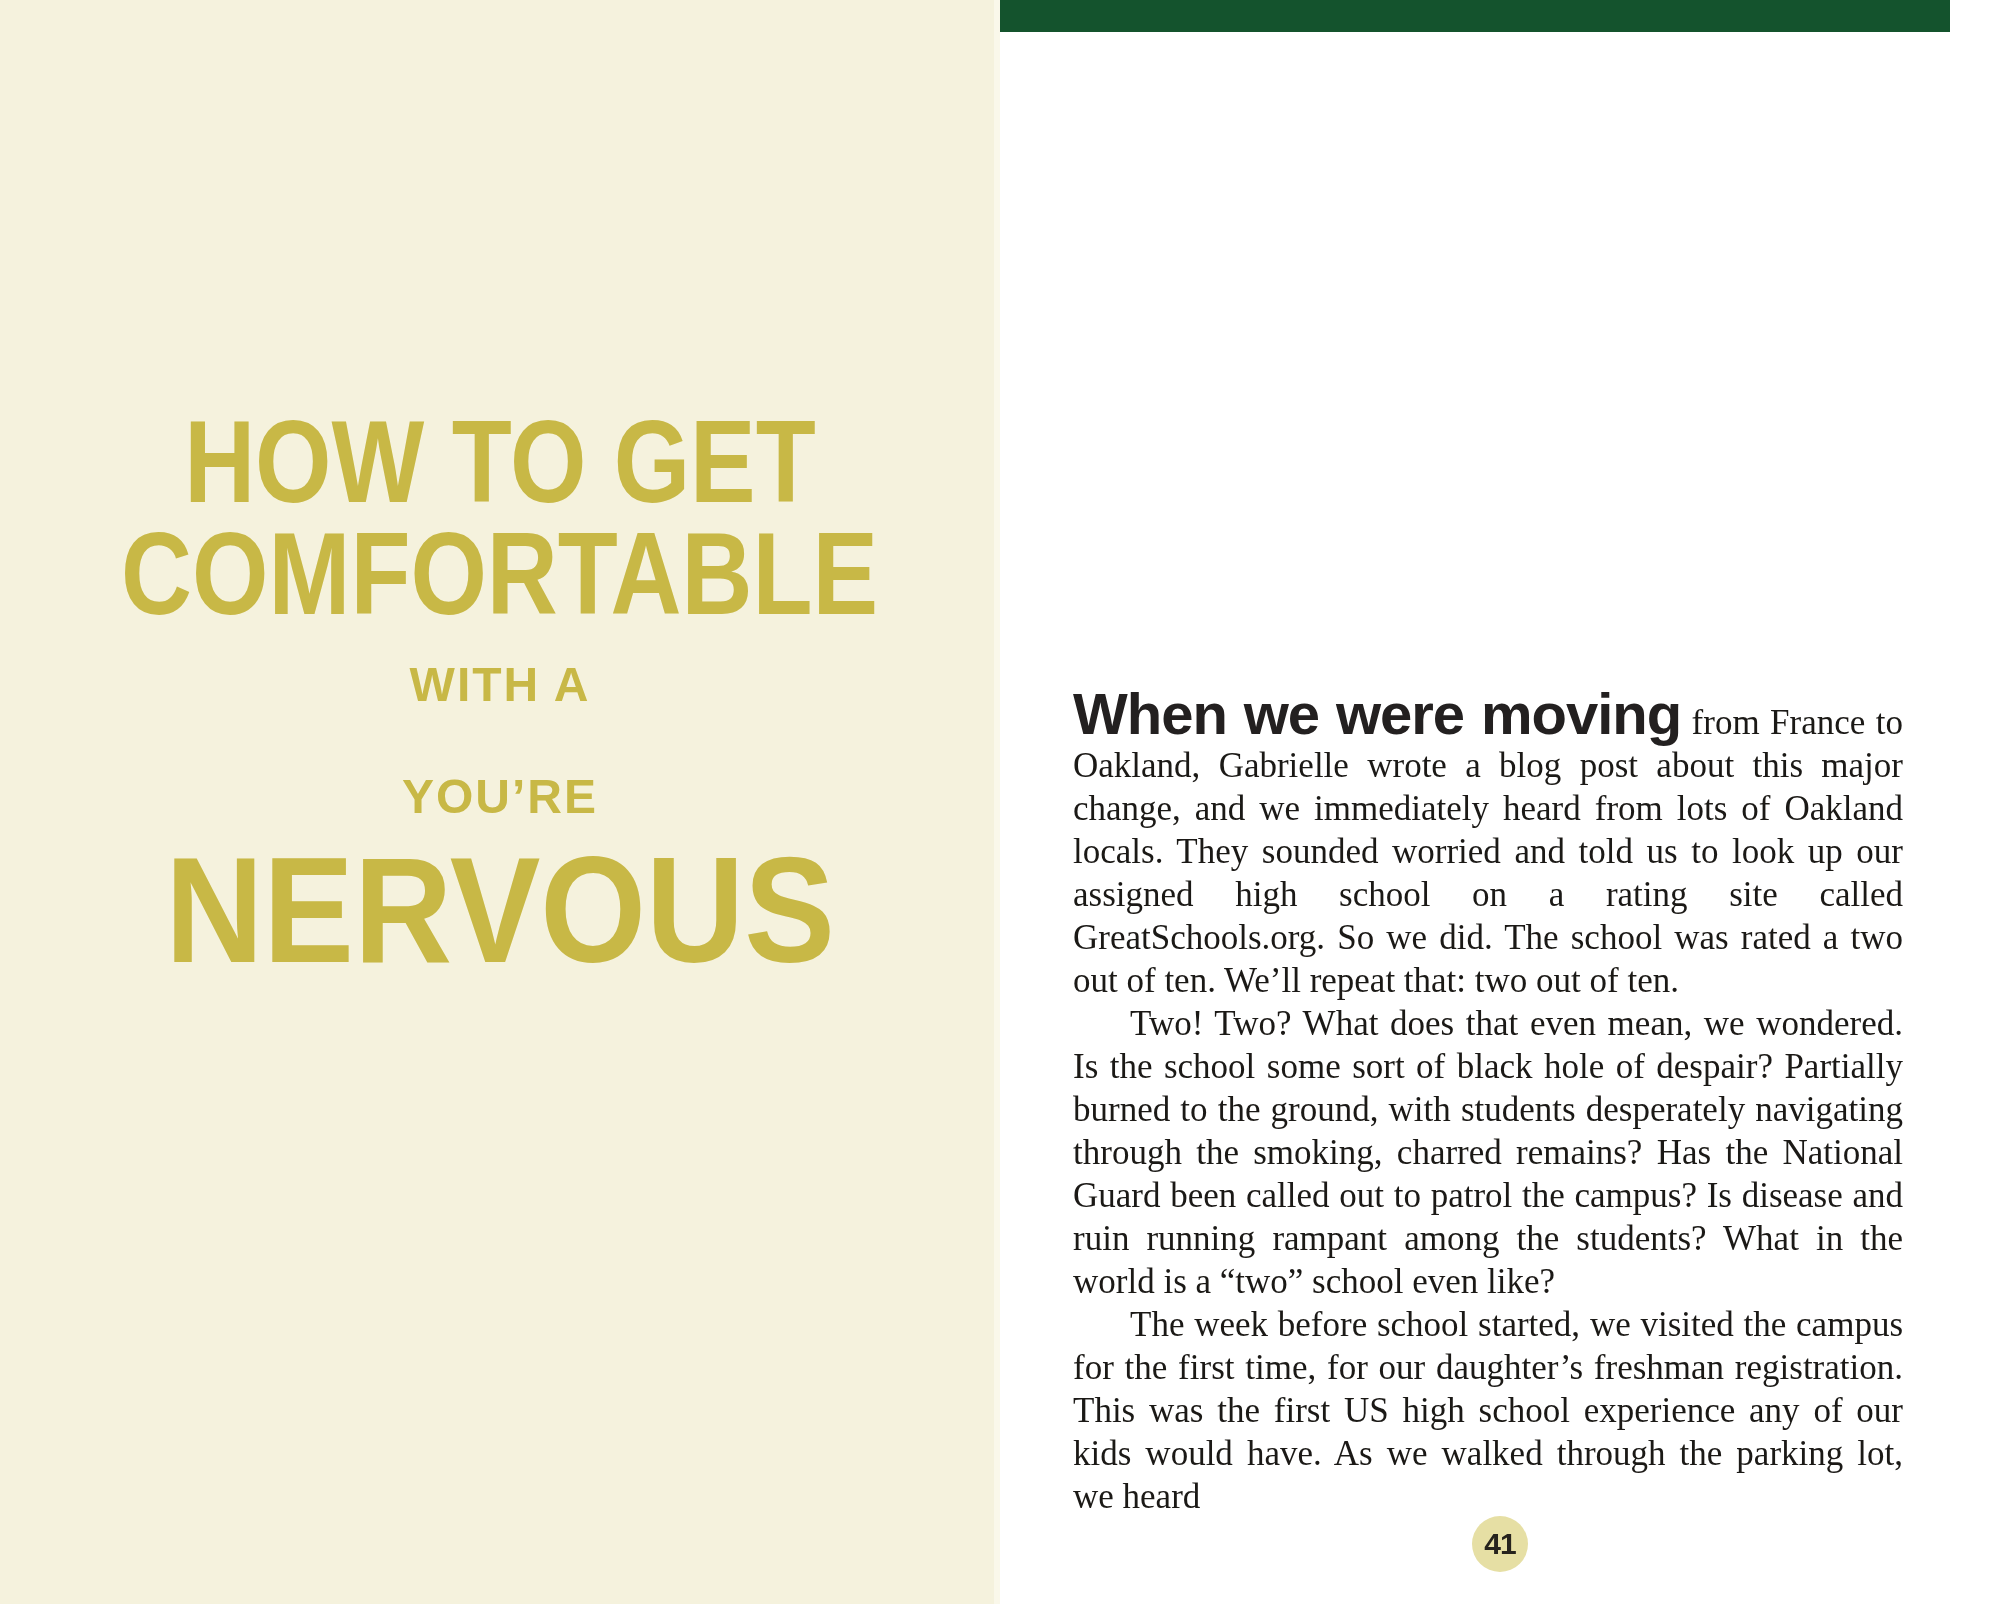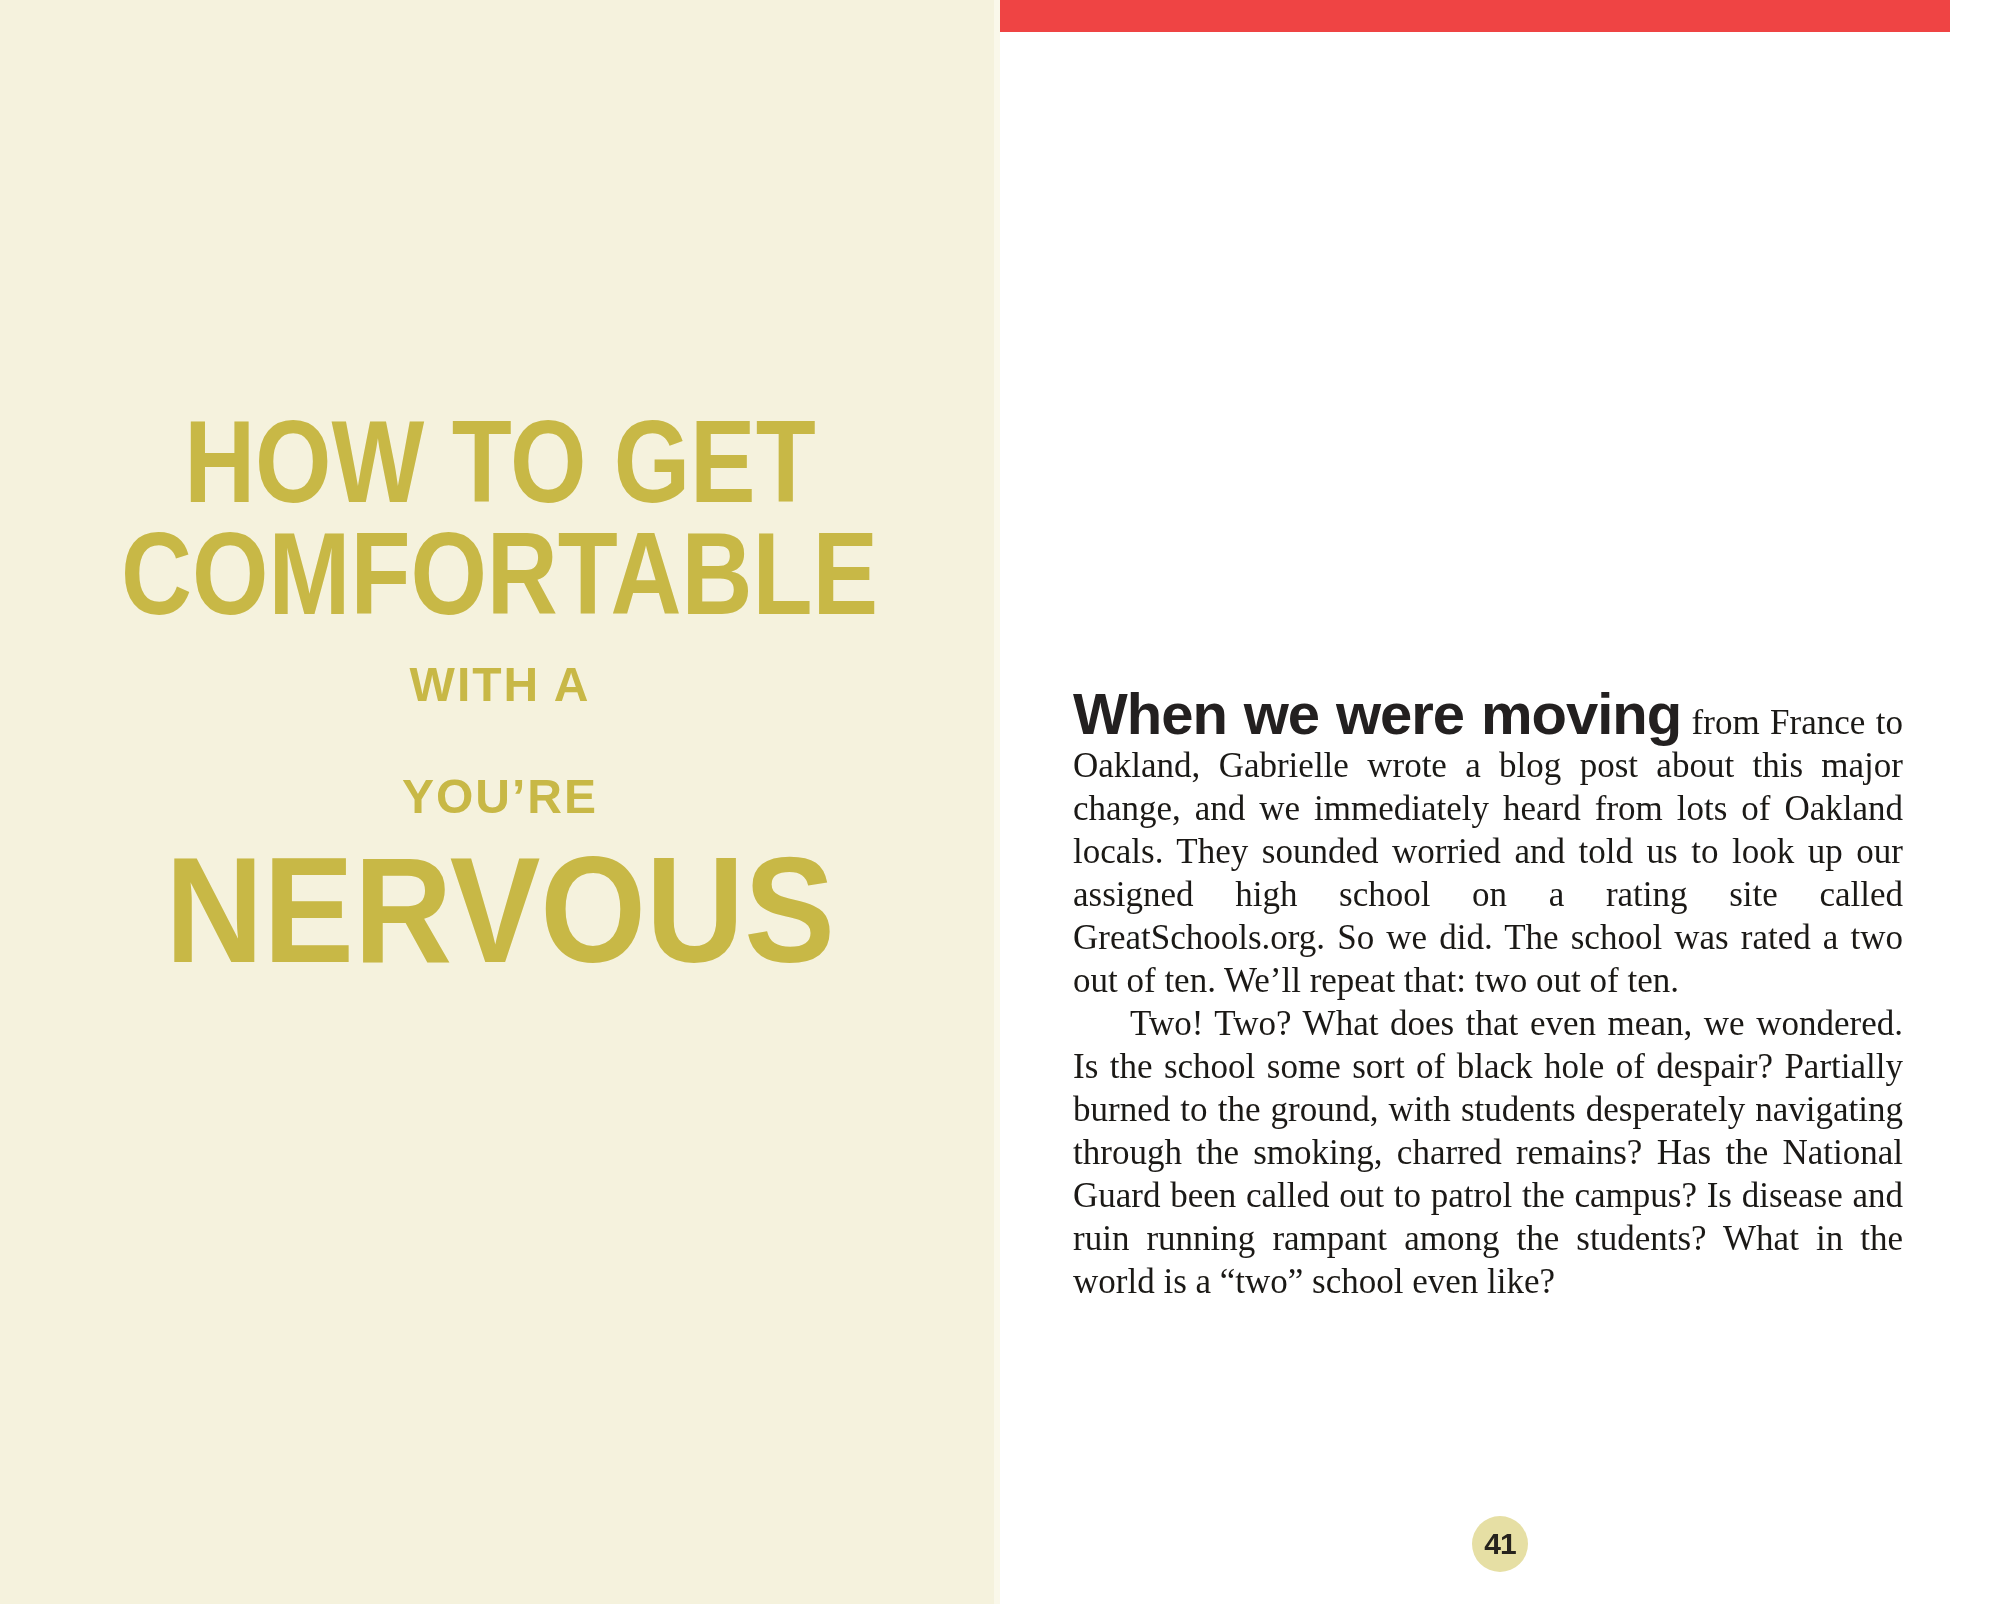--- a/index.html
+++ b/index.html
@@ -1,21 +1,21 @@
 <!DOCTYPE html>
 <html><head>
 <meta charset="utf-8">
 <style>
   html, body { margin: 0; padding: 0; background: #ffffff; }
 
   #spread {
     position: relative;
     width: 1950px;
     height: 1604px;
-    background: #ef4444;
+    background: #14532d;
     overflow: hidden;
   }
 
   
   .left-page {
     position: absolute;
     left: 0; top: 0;
     width: 1000px; height: 1604px;
     background: #F5F2DD;
   }
@@ -121,19 +121,20 @@
     <div class="gutter-edge"></div>
   </div>
 
   <div class="right-page">
     <div class="text-col">
       <p>
         <span class="opener-headline">When we were moving</span>
         <span>from France to Oakland, Gabrielle wrote a blog post about this major change, and we immediately heard from lots of Oakland locals. They sounded worried and told us to look up our assigned high school on a rating site called GreatSchools.org. So we did. The school was rated a two out of ten. We’ll repeat that: two out of ten.</span>
       </p>
       <p class="indent">Two! Two? What does that even mean, we wondered. Is the school some sort of black hole of despair? Partially burned to the ground, with students desperately navigating through the smoking, charred remains? Has the National Guard been called out to patrol the campus? Is disease and ruin running rampant among the students? What in the world is a “two” school even like?</p>
+      <p class="indent">The week before school started, we visited the campus for the first time, for our daughter’s freshman registration. This was the first US high school experience any of our kids would have. As we walked through the parking lot, we heard</p>
     </div>
     <div class="page-badge">
       <span>41</span>
     </div>
   </div>
 
 </div>
 
 </body></html>

